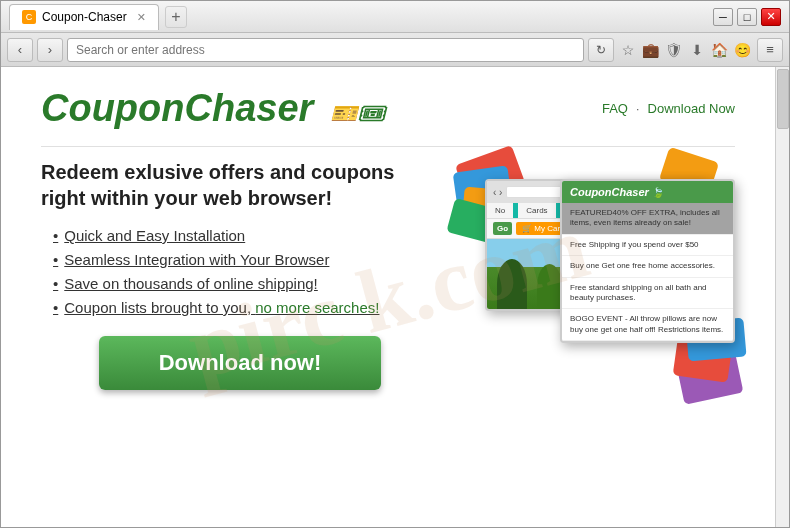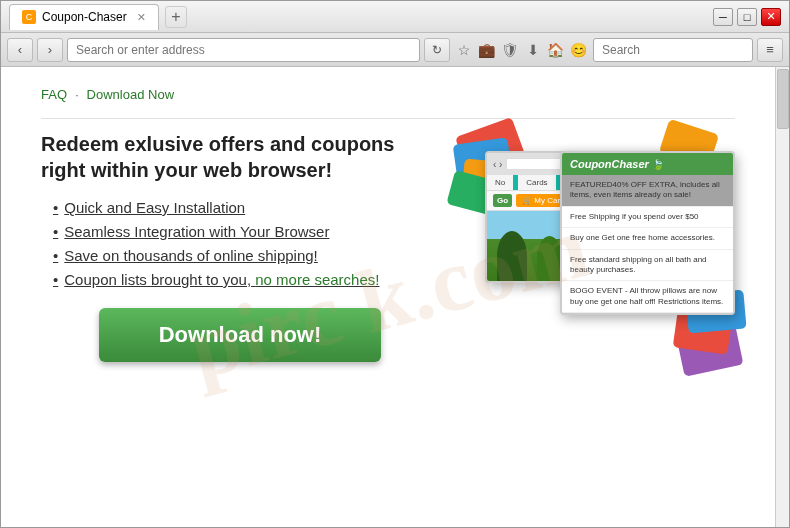--- a/index.html
+++ b/index.html
@@ -491,30 +491,33 @@
     <input class="address-bar" type="text" placeholder="Search or enter address" style="">
     <div class="nav-btn refresh-btn">↻</div>
     <div class="toolbar-icons">
       <div class="toolbar-icon">☆</div>
       <div class="toolbar-icon">💼</div>
       <div class="toolbar-icon">🛡</div>
       <div class="toolbar-icon">⬇</div>
       <div class="toolbar-icon">🏠</div>
       <div class="toolbar-icon">😊</div>
     </div>
-    <input class="search-bar" type="text" placeholder="Search" style="">
     <div class="nav-btn">≡</div>
   </div>
 
   <div class="page">
     <div class="page-inner">
 
       <div class="watermark">pirc k.com</div>
 
       <div class="site-header">
+        <div class="logo">
+          <span>CouponChaser</span>
+          <span style="font-size:22px; margin-left:6px;">🎫🎟</span>
+        </div>
         <div class="header-nav">
           <a href="#">FAQ</a>
           <span>·</span>
           <a href="#">Download Now</a>
         </div>
       </div>
 
       <hr class="divider">
 
       <div class="main-content">

